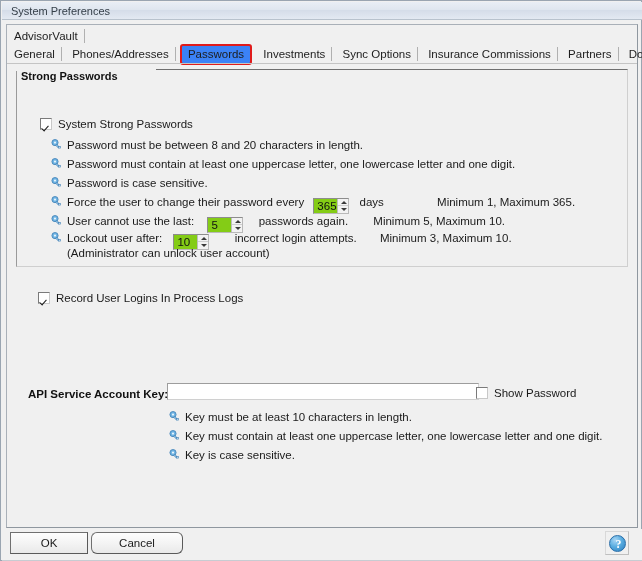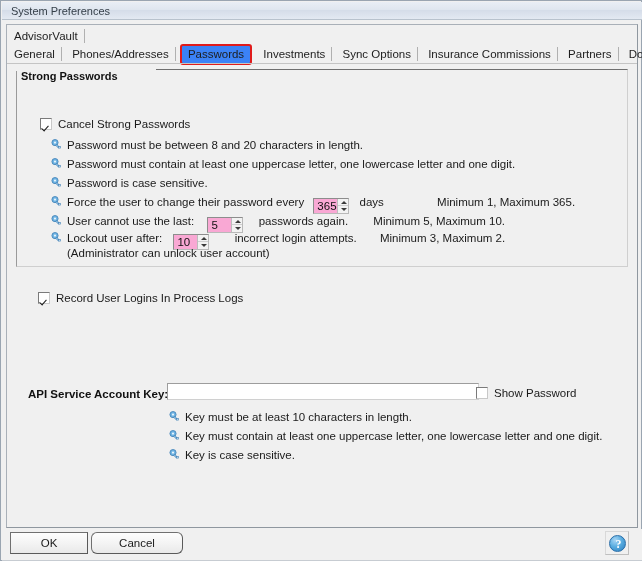--- a/index.html
+++ b/index.html
@@ -198,21 +198,21 @@
 
   
   .spinner {
     display: inline-block;
     position: relative;
     height: 16px;
     box-sizing: border-box;
     border: 1px solid #8d8d8d;
     border-right-color: #b9b9b9;
     border-bottom-color: #b9b9b9;
-    background: #f9a8d4;
+    background: #84cc16;
     vertical-align: -4px;
   }
   .spinner .sp-val {
     display: inline-block;
     height: 14px;
     line-height: 14px;
     padding-left: 3px;
     font-size: 11.5px;
     color: #111;
     box-sizing: border-box;
@@ -359,21 +359,21 @@
         <span class="tab">Partners</span>
         <span class="tab">Docupace</span>
       </div>
       <div class="tab-underline"></div>
 
       <div class="groupbox"></div>
       <div class="groupbox-titlemask"></div>
       <div class="groupbox-title">Strong Passwords</div>
 
       <div class="chk-line" style="left:33px; top:93px;">
-        <span class="cb checked"></span><span class="chk-label">Cancel Strong Passwords</span>
+        <span class="cb checked"></span><span class="chk-label">System Strong Passwords</span>
       </div>
 
       <div class="rule-line" style="left:44px; top:114px;">
         <span class="keyicon">
           <svg width="11" height="11" viewBox="0 0 11 11" xmlns="http://www.w3.org/2000/svg">
             <circle cx="4" cy="3.6" r="3.1" fill="#6fb4e3" stroke="#3f7fb5" stroke-width="0.8"></circle>
             <circle cx="4" cy="3.6" r="1.1" fill="#e8f3fb"></circle>
             <path d="M5.6 5.2 L8.4 8.0 L7.4 9.0 L4.6 6.2 Z" fill="#8fc4e8" stroke="#3f7fb5" stroke-width="0.7"></path>
             <rect x="7.4" y="7.6" width="2.2" height="1.5" fill="#cfe6f6" stroke="#3f7fb5" stroke-width="0.6"></rect>
           </svg>
@@ -464,21 +464,21 @@
           <span class="sp-btns">
             <span class="up">
                 <i class="arrowup"></i>
               </span>
             <span class="dn">
                 <i class="arrowdn"></i>
               </span>
           </span>
         </span>
         <span style="margin-left:22px;">incorrect login attempts.</span>
-        <span style="margin-left:20px;">Minimum 3, Maximum 2.</span>
+        <span style="margin-left:20px;">Minimum 3, Maximum 10.</span>
       </div>
 
       <div class="rule-line" style="left:60px; top:222px;">(Administrator can unlock user account)</div>
 
       <div class="chk-line" style="left:31px; top:267px;">
         <span class="cb checked"></span><span class="chk-label">Record User Logins In Process Logs</span>
       </div>
 
       <div class="api-label" style="left:21px; top:363px;">API Service Account Key:</div>
       <input class="api-input" style="left: 160px; top: 358px; width: 312px; height: 17px;" type="text" placeholder="">

